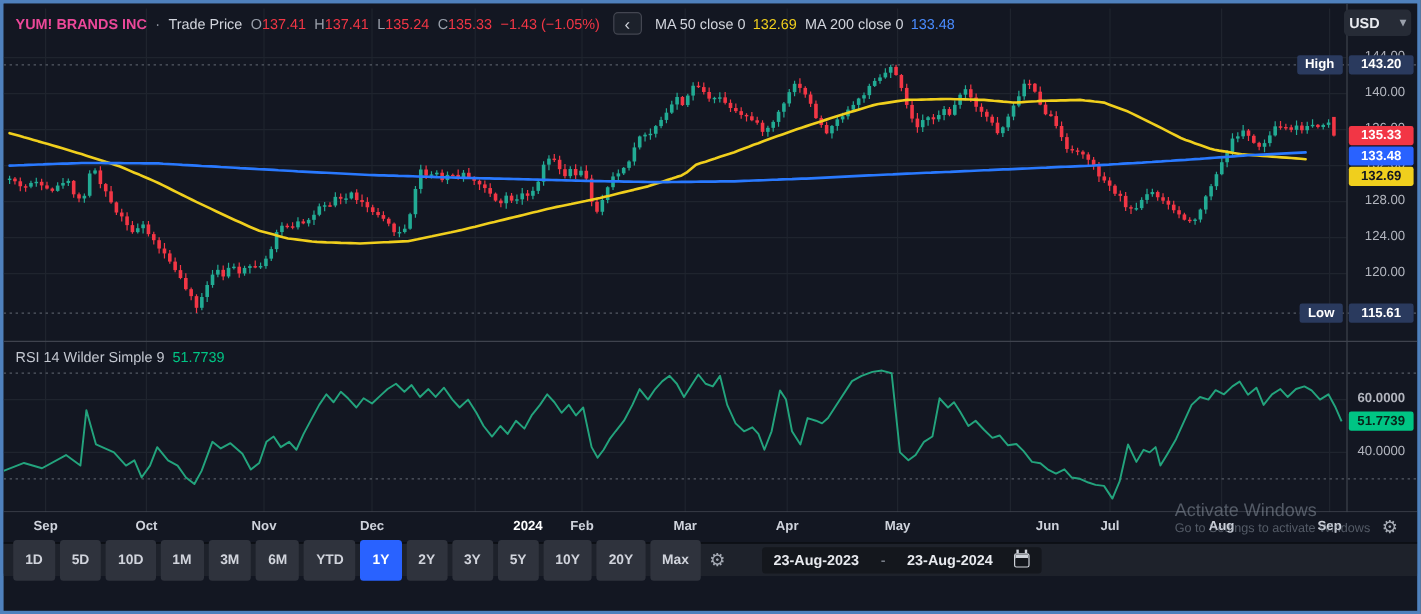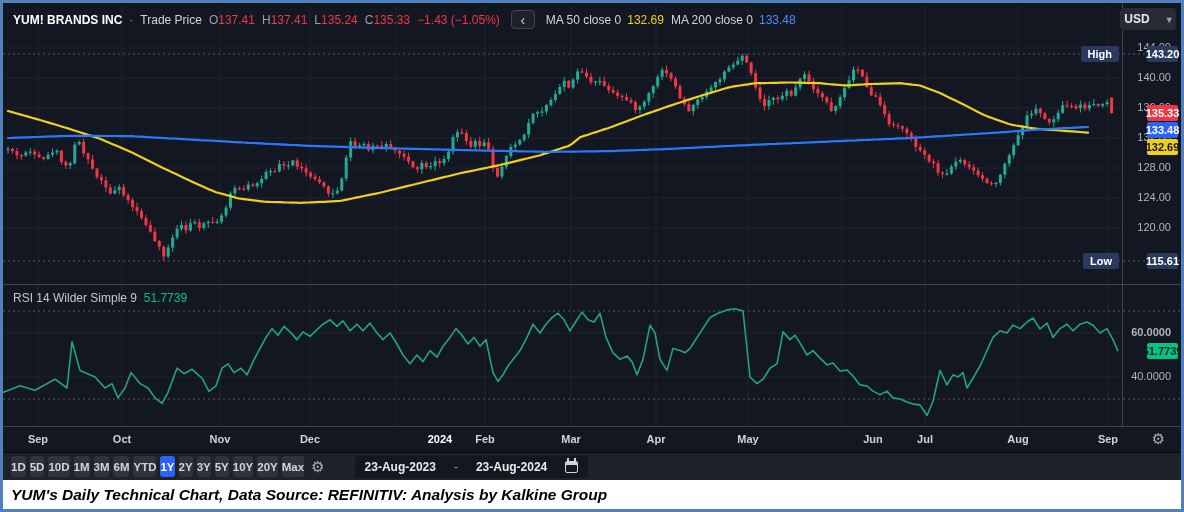--- a/index.html
+++ b/index.html
@@ -4,54 +4,54 @@
 <style>
   * { margin:0; padding:0; box-sizing:border-box; }
   html,body { background:#fff; }
   body { font-family:"Liberation Sans", sans-serif; }
   .frame { position:relative; width:1184px; height:512px; border:3px solid #4f81bd; background:#131722; overflow:hidden; }
   .chart-root { position:absolute; left:0; top:0; width:1178px; height:475px; background:#131722; }
   .chart-root svg { position:absolute; left:0; top:0; }
 
   
   .legend-row { position:absolute; left:10px; top:7px; display:flex; align-items:center; gap:7px; font-size:12px; color:#d1d4dc; z-index:6; white-space:nowrap; }
-  .sym { font-weight:bold; color:#ffffff; }
+  .sym { font-weight:bold; color:#ec4899; }
   .dim { color:#9aa0ab; }
   .val-red { color:#f23645; }
   .val-yellow { color:#f0cf1d; }
   .val-blue { color:#4a8cff; }
   .collapse-btn { display:inline-flex; align-items:center; justify-content:center; width:24px; height:19px; border:1px solid #434651; border-radius:4px; background:#1c212b; color:#d1d4dc; font-size:14px; line-height:1; cursor:pointer; margin:0 4px; }
   .ma-legend { display:flex; gap:6px; }
 
   .usd-box { position:absolute; top:5px; right:5px; width:56px; height:22px; background:#262b36; border-radius:4px; display:flex; align-items:center; justify-content:center; gap:17px; color:#e8eaef; font-size:12px; font-weight:bold; z-index:7; cursor:pointer; }
   .usd-box .chev { color:#9aa0ab; font-size:10px; }
 
   .axis-col-label { position:absolute; right:10px; width:60px; text-align:right; font-size:11px; color:#b2b5be; z-index:3; }
-  .badge { position:absolute; right:3px; width:31px; height:16px; border-radius:2px; font-size:11px; font-weight:bold; display:flex; align-items:center; justify-content:center; z-index:5; }
+  .badge { position:absolute; right:3px; width:54px; height:16px; border-radius:2px; font-size:11px; font-weight:bold; display:flex; align-items:center; justify-content:center; z-index:5; }
   .chip { position:absolute; right:62px; height:16px; padding:0 7px; border-radius:2px; font-size:11px; font-weight:bold; display:flex; align-items:center; justify-content:center; background:#2a3a5e; color:#fff; z-index:5; }
   .navy { background:#2a3a5e; color:#fff; }
   .b-red { background:#f23645; color:#fff; }
   .b-blue { background:#2962ff; color:#fff; }
   .b-yellow { background:#f0cf1d; color:#131722; }
   .b-green { background:#00c584; color:#08251b; }
 
   .rsi-title { position:absolute; left:10px; top:288px; font-size:12px; color:#c3c7d0; z-index:6; white-space:nowrap; }
   .rsi-title .v { color:#00c584; }
 
   .time-axis { position:absolute; left:0; top:424px; width:1178px; height:25px; background:#131722; z-index:4; }
   .month-lbl { position:absolute; top:6px; width:40px; margin-left:-20px; text-align:center; font-size:11px; color:#cfd3dc; font-weight:bold; }
   .month-major { color:#ffffff;margin-left:24px; }
   .axis-gear { position:absolute; right:16px; top:3px; color:#a6abb5; font-size:15px; cursor:pointer; z-index:6; }
 
   .watermark { position:absolute; left:976px; top:414px; z-index:5; color:rgba(148,157,170,0.5); pointer-events:none; }
   .watermark .w1 { font-size:15px; }
   .watermark .w2 { font-size:10.5px; }
 
   .toolbar { position:absolute; left:0; top:449px; width:1178px; height:28px; background:#1e222b; border-top:1px solid #05070a; display:flex; align-items:center; padding-left:8px; gap:4px; z-index:6; }
-  .tf-btn { height:21px; padding:0 0; background:#2f333d; border-radius:3px; color:#d1d4dc; font-size:11.5px; font-weight:bold; display:flex; align-items:center; cursor:pointer; }
+  .tf-btn { height:34px; padding:0 10px; background:#2f333d; border-radius:3px; color:#d1d4dc; font-size:11.5px; font-weight:bold; display:flex; align-items:center; cursor:pointer; }
   .tf-btn.sel { background:#2962ff; color:#fff; }
   .tb-gear { color:#a6abb5; font-size:15px; margin-left:3px; cursor:pointer; }
   .date-box { margin-left:26px; height:22px; background:#14171d; border-radius:3px; display:flex; align-items:center; gap:18px; padding:0 10px; color:#e8eaef; font-size:12px; font-weight:bold; cursor:pointer; }
   .date-sep { color:#9aa0ab; font-weight:normal; }
   .cal-icon { display:inline-block; width:13px; height:12px; border:1.5px solid #cfd3da; border-radius:2px; box-shadow:inset 0 3px 0 #cfd3da; position:relative; }
   .cal-icon:before, .cal-icon:after { content:""; position:absolute; top:-4px; width:2px; height:3px; background:#cfd3da; }
   .cal-icon:before { left:1px; } .cal-icon:after { right:1px; }
 
   .caption-bar { position:absolute; left:0; top:477px; width:1178px; height:29px; background:#ffffff; display:flex; align-items:center; padding-left:8px; }
   .caption-bar span { font-size:15.5px; font-weight:bold; font-style:italic; color:#000; }
@@ -659,20 +659,24 @@
         <div class="month-lbl" style="left: 482px;">Feb</div>
         <div class="month-lbl" style="left: 568px;">Mar</div>
         <div class="month-lbl" style="left: 653px;">Apr</div>
         <div class="month-lbl" style="left: 745px;">May</div>
         <div class="month-lbl" style="left: 870px;">Jun</div>
         <div class="month-lbl" style="left: 922px;">Jul</div>
         <div class="month-lbl" style="left: 1015px;">Aug</div>
         <div class="month-lbl" style="left: 1105px;">Sep</div>
       </div>
 
+    <div class="watermark">
+      <div class="w1">Activate Windows</div>
+      <div class="w2">Go to Settings to activate Windows</div>
+    </div>
 
     <div class="toolbar" id="toolbar">
         <div class="tf-btn">1D</div>
         <div class="tf-btn">5D</div>
         <div class="tf-btn">10D</div>
         <div class="tf-btn">1M</div>
         <div class="tf-btn">3M</div>
         <div class="tf-btn">6M</div>
         <div class="tf-btn">YTD</div>
         <div class="tf-btn sel">1Y</div>
@@ -685,16 +689,13 @@
         <span class="tb-gear">⚙</span>
         <div class="date-box">
           <span>23-Aug-2023</span>
           <span class="date-sep">-</span>
           <span>23-Aug-2024</span>
           <span class="cal-icon"></span>
         </div>
       </div>
   </div>
 
-  <div class="caption-bar">
-    <span>YUM's Daily Technical Chart, Data Source: REFINITIV: Analysis by Kalkine Group</span>
-  </div>
 </div>
 
 </body></html>

